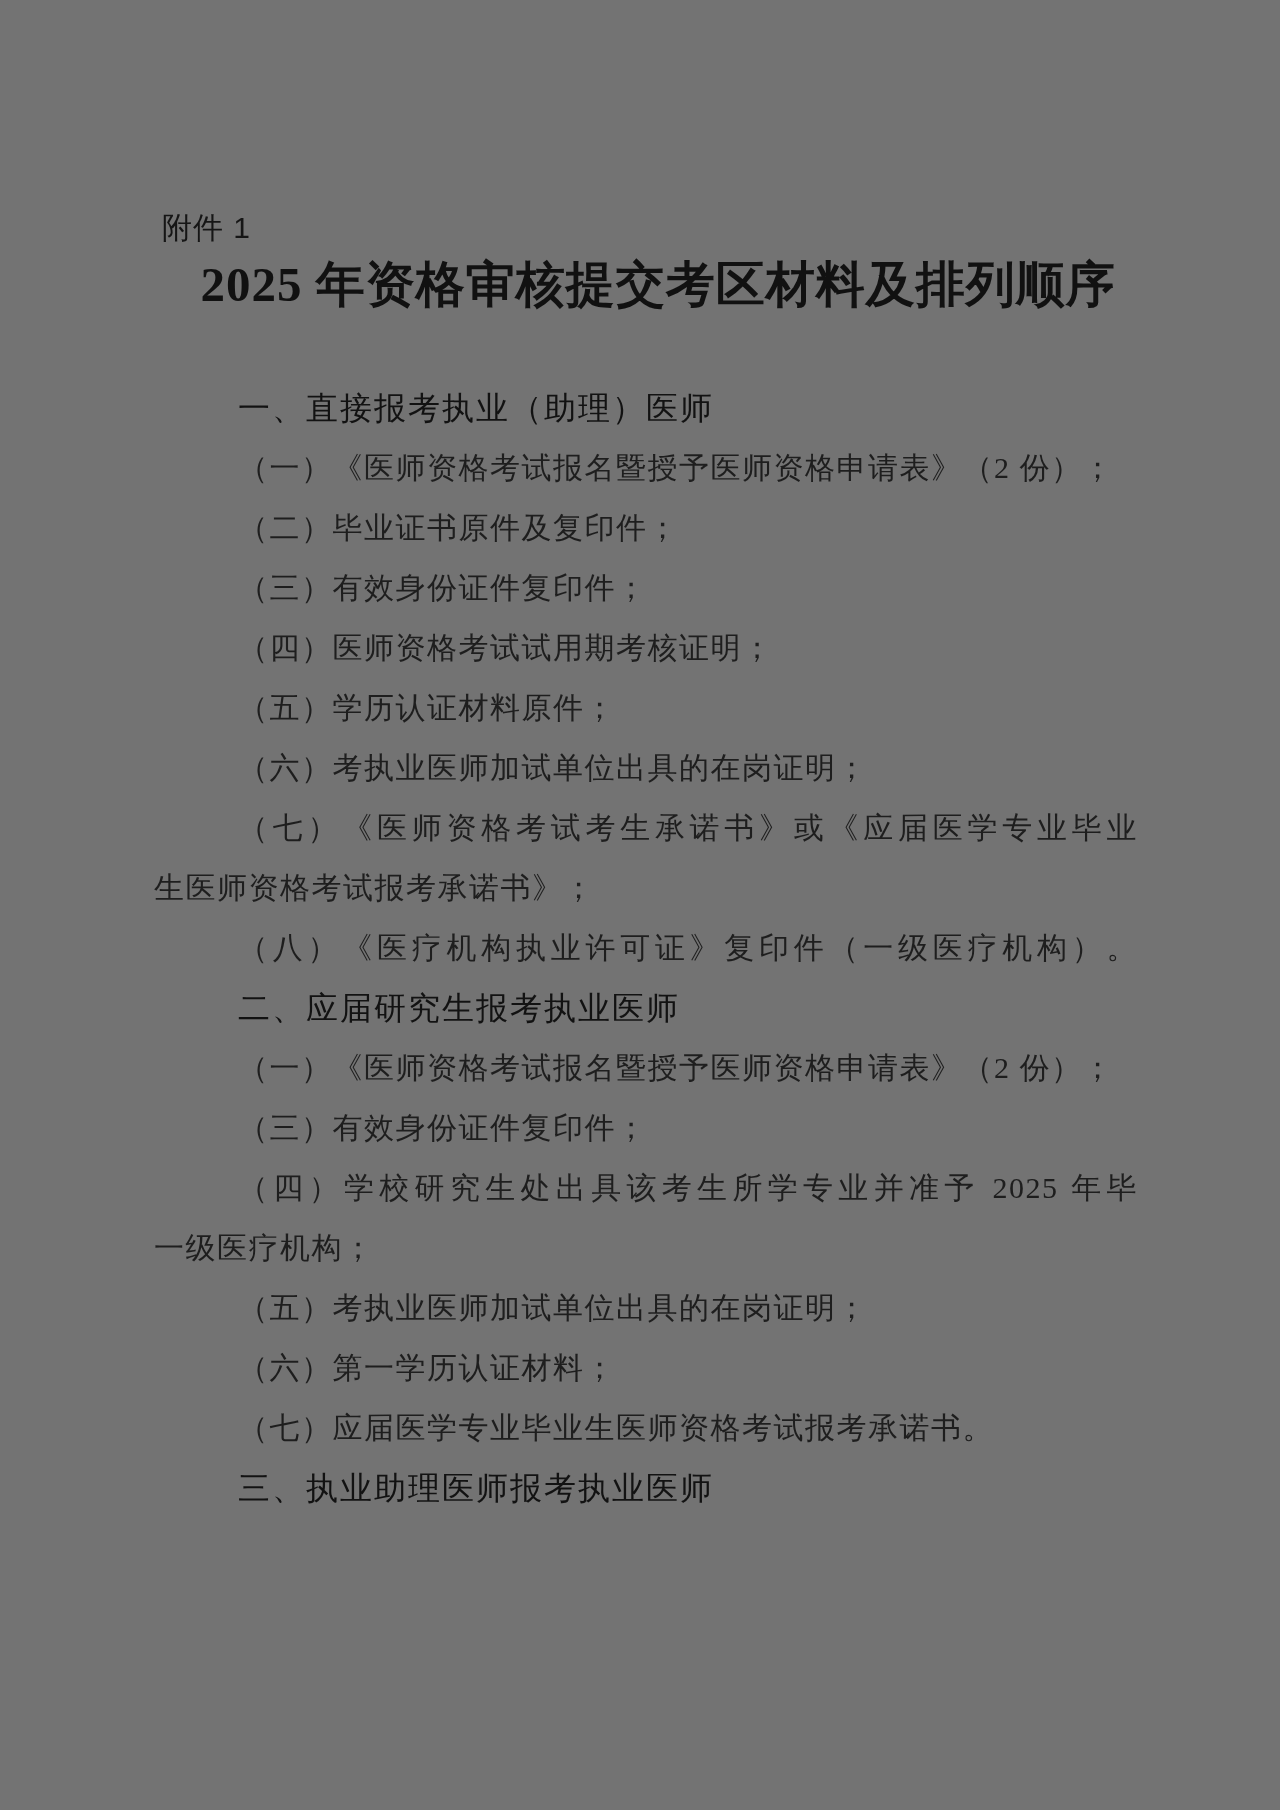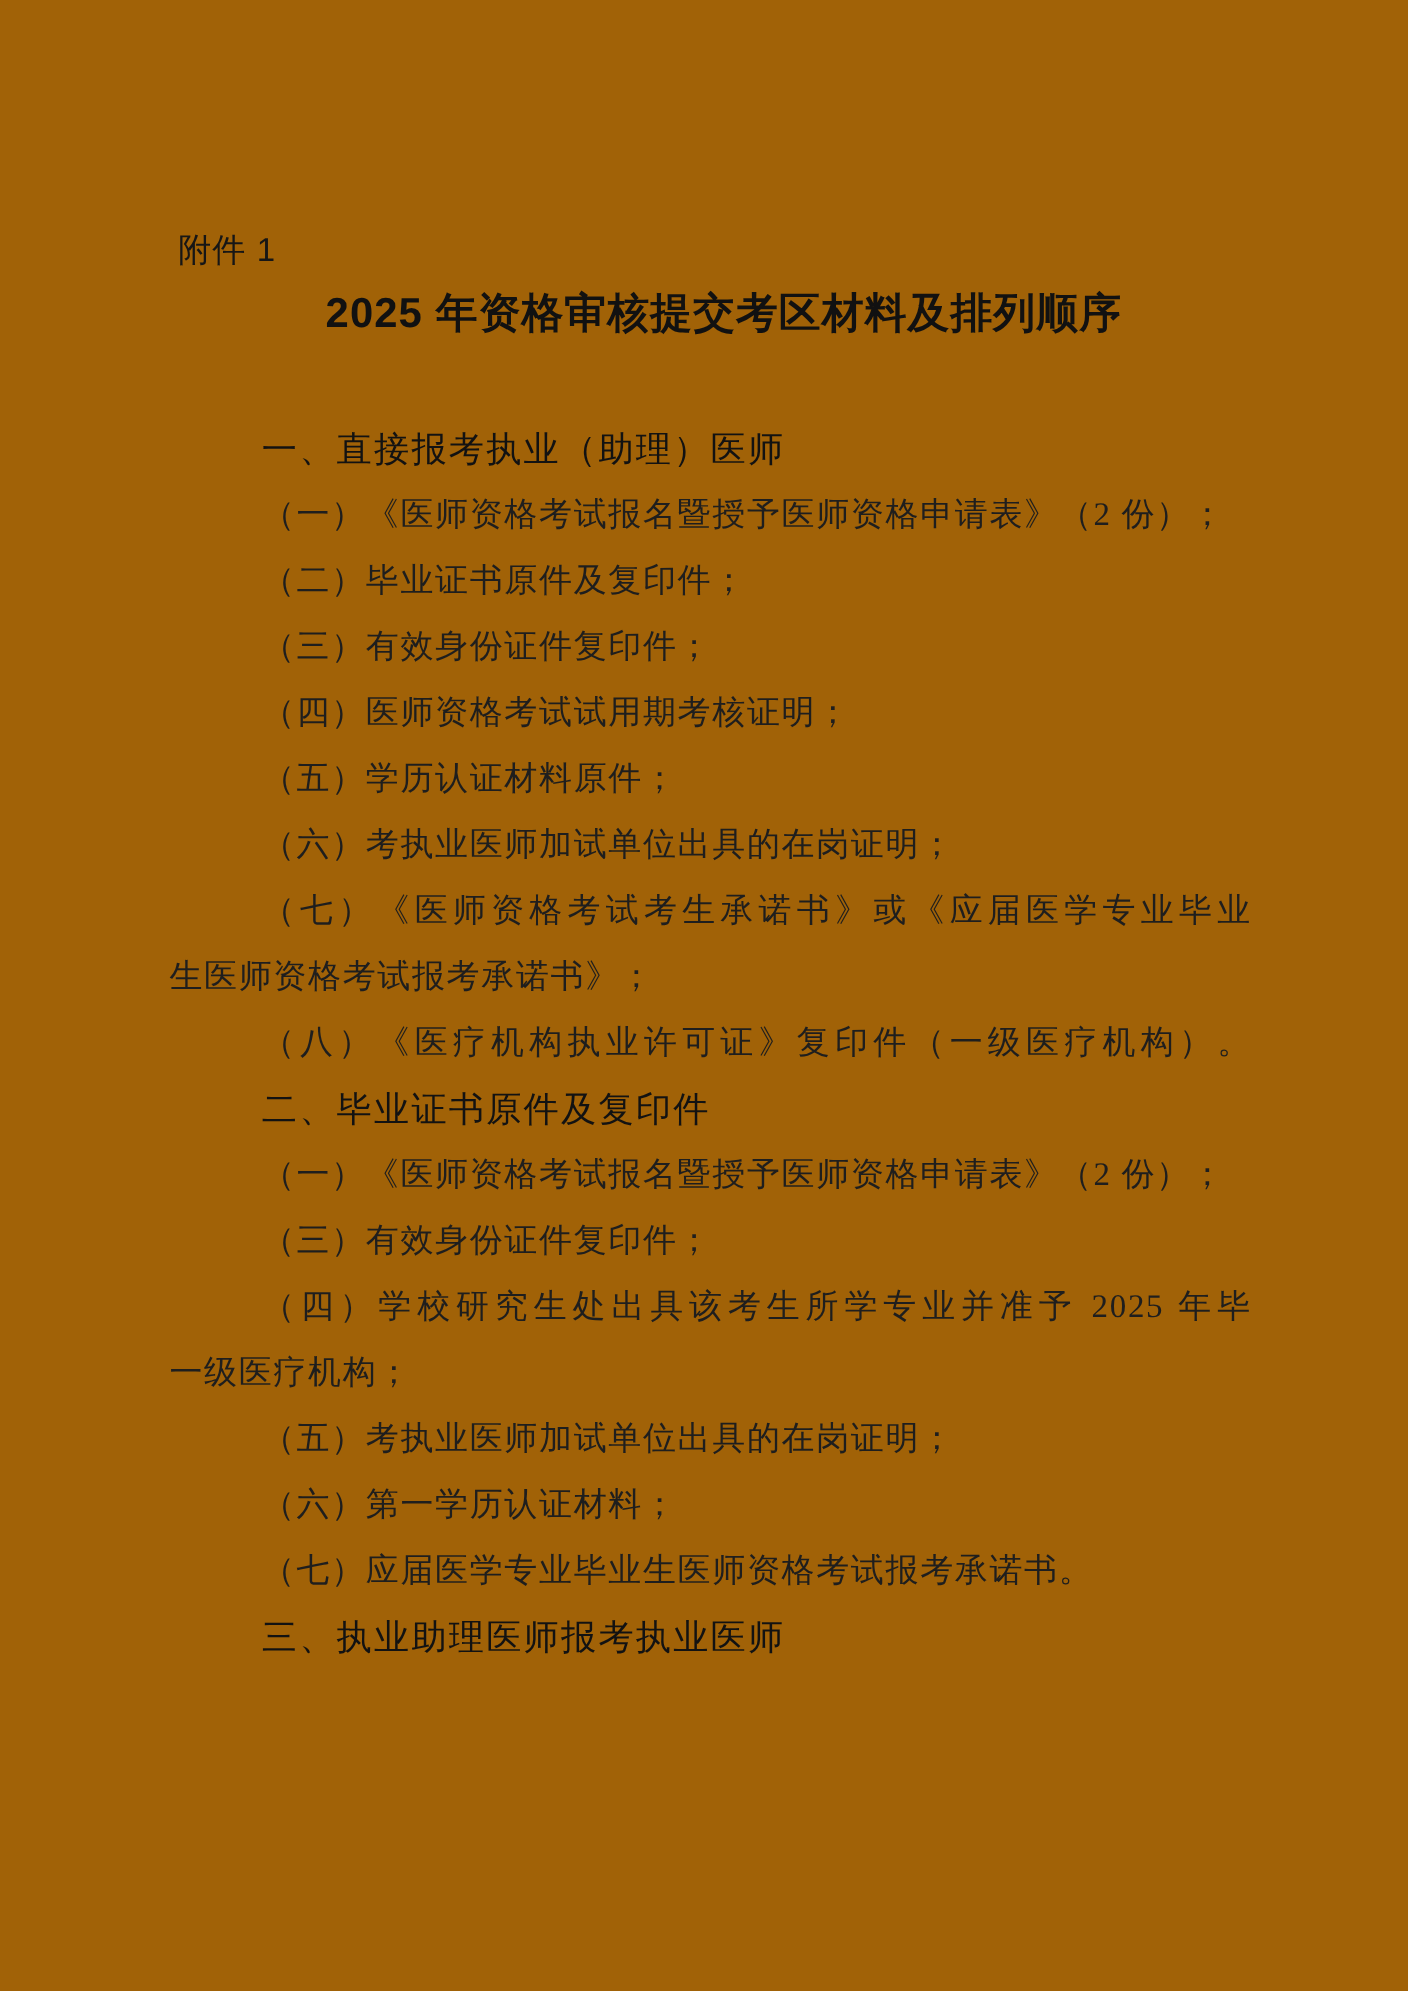--- a/index.html
+++ b/index.html
@@ -4,21 +4,21 @@
 <style>
   html, body {
     margin: 0;
     padding: 0;
     background: #ffffff;
   }
   .page {
     position: relative;
     width: 1280px;
     height: 1810px;
-    background: #a16207;
+    background: #737373;
     color: #1b1b1b;
     font-family: "Liberation Serif", serif;
     overflow: hidden;
   }
   .content {
     position: absolute;
     left: 178px;
     top: 210px;
     width: 960px;
   }
@@ -26,25 +26,25 @@
     margin-left: -16px;
     font-size: 30px;
     line-height: 36px;
     letter-spacing: 1px;
     font-family: "Liberation Sans", sans-serif;
     color: #161616;
   }
   .doc-title {
     margin-top: 16px;
     text-align: center;
-    font-size: 38px;
+    font-size: 49px;
     line-height: 46px;
     font-weight: bold;
     letter-spacing: 1px;
-    font-family: Liberation Sans, sans-serif;
+    font-family: Liberation Serif, serif;
     color: #111111;
   }
   .section-heading {
     font-family: "Liberation Sans", sans-serif;
     font-weight: normal;
     font-size: 32px;
     line-height: 60px;
     text-indent: 60px;
     letter-spacing: 2px;
     color: #121212;
@@ -86,21 +86,21 @@
     <div class="line first">（一）《医师资格考试报名暨授予医师资格申请表》（2 份）；</div>
     <div class="line first">（二）毕业证书原件及复印件；</div>
     <div class="line first">（三）有效身份证件复印件；</div>
     <div class="line first">（四）医师资格考试试用期考核证明；</div>
     <div class="line first">（五）学历认证材料原件；</div>
     <div class="line first">（六）考执业医师加试单位出具的在岗证明；</div>
     <div class="line fill">（七）《医师资格考试考生承诺书》或《应届医学专业毕业</div>
     <div class="line cont">生医师资格考试报考承诺书》；</div>
     <div class="line fill">（八）《医疗机构执业许可证》复印件（一级医疗机构）。</div>
 
-    <div class="section-heading">二、毕业证书原件及复印件</div>
+    <div class="section-heading">二、应届研究生报考执业医师</div>
     <div class="line first">（一）《医师资格考试报名暨授予医师资格申请表》（2 份）；</div>
     <div class="line first">（三）有效身份证件复印件；</div>
     <div class="line fill">（四）学校研究生处出具该考生所学专业并准予 2025 年毕</div>
     <div class="line cont">一级医疗机构；</div>
     <div class="line first">（五）考执业医师加试单位出具的在岗证明；</div>
     <div class="line first">（六）第一学历认证材料；</div>
     <div class="line first">（七）应届医学专业毕业生医师资格考试报考承诺书。</div>
 
     <div class="section-heading">三、执业助理医师报考执业医师</div>
 

